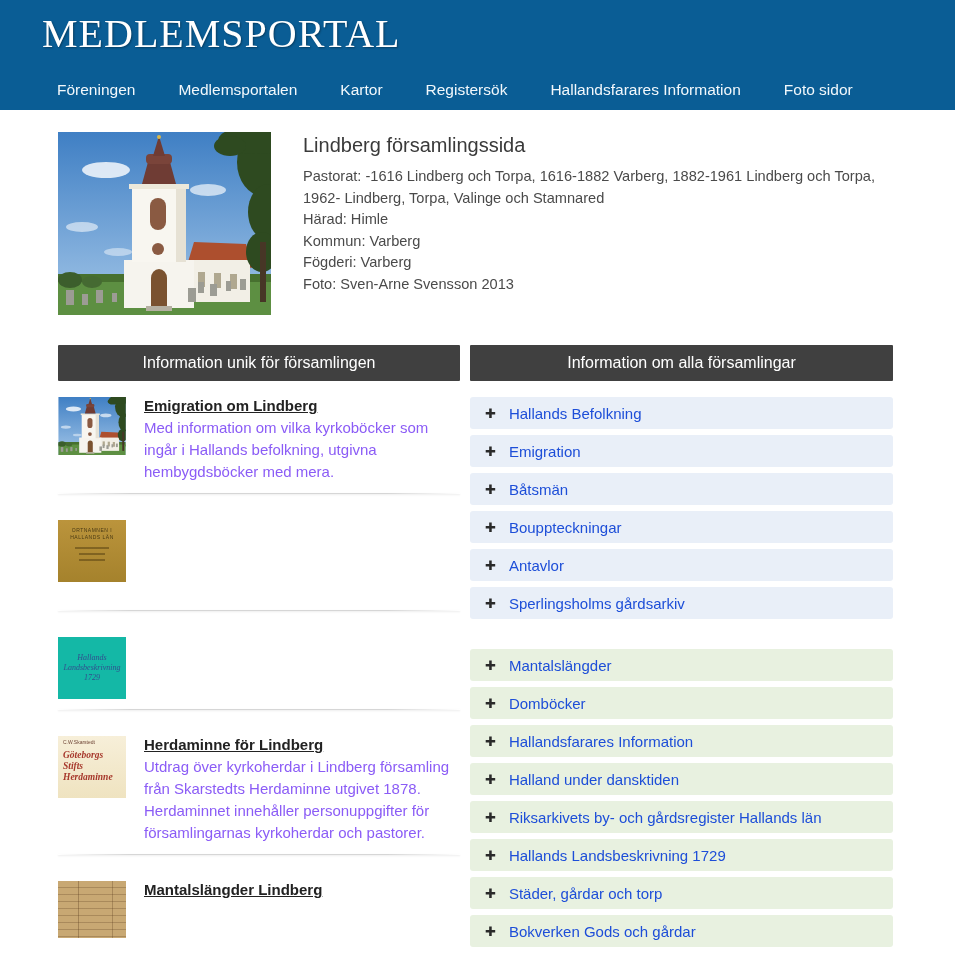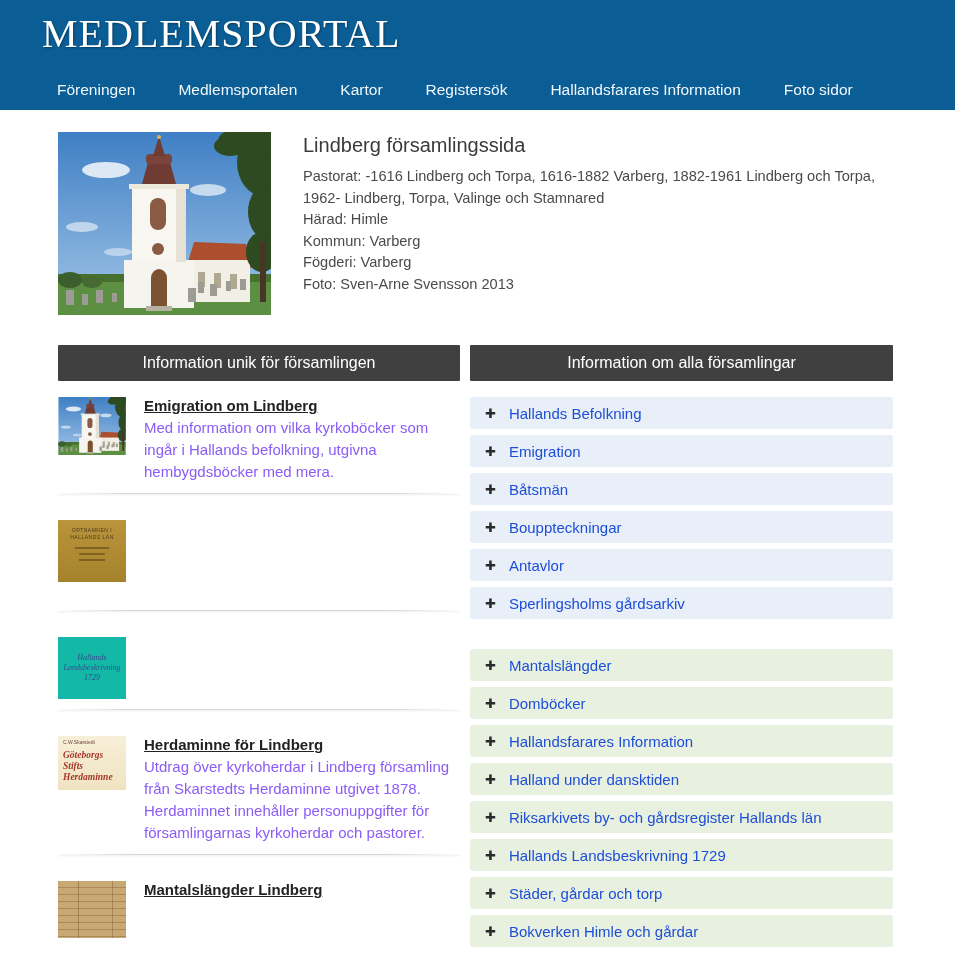--- a/index.html
+++ b/index.html
@@ -48,21 +48,21 @@
   .thumb-church svg, .parish-photo svg { display:block; width:100%; height:100%; }
   .thumb-tan { height:62px; background:linear-gradient(#bb943c,#a5822c);
                display:flex; flex-direction:column; align-items:center; padding-top:7px; }
   .thumb-tan .tiny { font-size:5px; line-height:7px; letter-spacing:.5px; color:#4a3a14; }
   .thumb-tan .mark { width:34px; height:2px; background:rgba(70,50,10,.45); margin-top:6px; }
   .thumb-tan .mark.m2 { width:26px; margin-top:4px; }
   .thumb-blue { height:62px; background:#14b8a6; display:flex; flex-direction:column;
                 align-items:center; justify-content:center;
                 font-family:"Liberation Serif", serif; font-style:italic;
                 color:#31508f; font-size:8px; line-height:10px; text-align:center; }
-  .thumb-cream { height:54px; background:linear-gradient(#f7efd9,#efe3c0); padding:3px 5px; }
+  .thumb-cream { height:62px; background:linear-gradient(#f7efd9,#efe3c0); padding:3px 5px; }
   .thumb-cream .author { font-size:5px; color:#6e4434; }
   .thumb-cream .red-title { margin-top:5px; font-family:"Liberation Serif", serif;
                 font-weight:bold; font-style:italic; color:#a6372b;
                 font-size:9.5px; line-height:11px; }
   .thumb-doc { height:57px; background:
       linear-gradient(90deg, transparent 0 20px, rgba(90,60,30,.35) 20px 21px,
                       transparent 21px 54px, rgba(90,60,30,.3) 54px 55px, transparent 55px),
       repeating-linear-gradient(180deg, rgba(90,60,30,0) 0 6px, rgba(90,60,30,.28) 6px 7px),
       #c8a873; }
 
@@ -283,17 +283,17 @@
       <div class="acc-row green">
         <span class="plus">✚</span>
         <span class="acc-label">Hallands Landsbeskrivning 1729</span>
       </div>
       <div class="acc-row green">
         <span class="plus">✚</span>
         <span class="acc-label">Städer, gårdar och torp</span>
       </div>
       <div class="acc-row green">
         <span class="plus">✚</span>
-        <span class="acc-label">Bokverken Himle och gårdar</span>
+        <span class="acc-label">Bokverken Gods och gårdar</span>
       </div>
     </div>
   </div>
 </div>
 
 </body></html>

